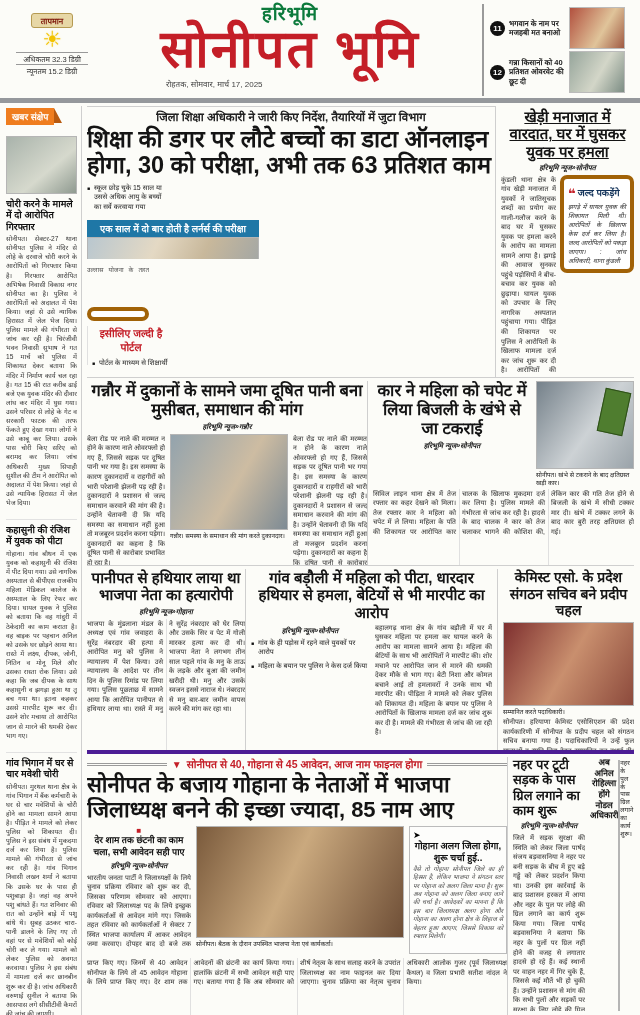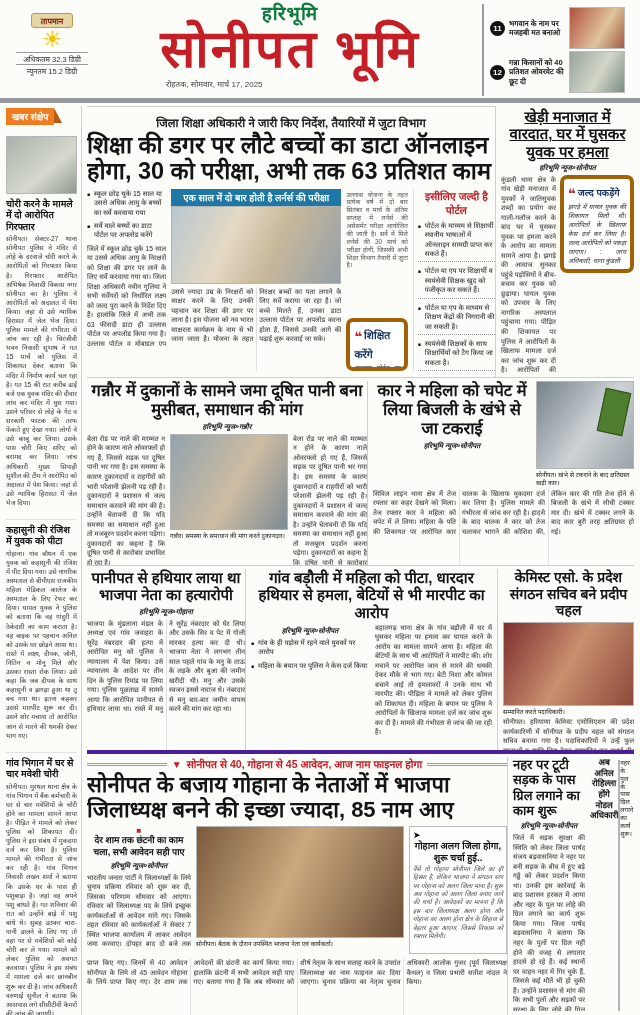--- a/index.html
+++ b/index.html
@@ -27,21 +27,21 @@
   .sidebar{width:76px;border-right:1px solid #cfcfcf;padding-right:4px;overflow:hidden;}
   .main{flex:1;padding-left:5px;display:flex;flex-direction:column;overflow:hidden;}
   
   .flag{background:#ef7d1f;color:#fff;font-weight:bold;font-size:9px;padding:2px 6px;display:inline-block;position:relative;margin-bottom:11px;}
   .flag::after{content:"";position:absolute;right:-8px;top:0;border-style:solid;border-width:15px 0 0 8px;border-color:transparent transparent transparent #b85a10;}
   .s-photo{width:100%;height:58px;margin-bottom:3px;border:1px solid #bbb;}
   .s-head{font-size:9.5px;font-weight:bold;line-height:1.2;color:#111;margin:4px 0 2px 0;}
   .s-body{font-size:6.6px;line-height:1.38;text-align:justify;color:#333;overflow:hidden;}
   .s-item{border-bottom:1px solid #e2e2e2;padding-bottom:12px;}
   
-  .kicker{font-size:11.5px;font-weight:bold;text-align:center;color:#222;border-top:1px solid #cfcfcf;padding-top:8px;}
+  .kicker{font-size:11.5px;font-weight:bold;text-align:center;color:#222;border-top:1px solid #cfcfcf;padding-top:2px;}
   .headline-xl{font-size:23.5px;font-weight:bold;line-height:1.12;color:#141414;text-align:left;margin:2px 0 4px 0;}
   .headline-lg{font-size:16.5px;font-weight:bold;line-height:1.15;color:#141414;text-align:center;}
   .headline-md{font-size:14px;font-weight:bold;line-height:1.18;color:#141414;text-align:center;}
   .byline{font-size:7px;font-weight:bold;font-style:italic;text-align:center;color:#222;margin:3px 0;}
   .body-txt{font-size:6.8px;line-height:1.4;text-align:justify;color:#2e2e2e;overflow:hidden;}
   .caption{font-size:6.3px;color:#222;margin-top:2px;line-height:1.25;}
   .photo{border:1px solid #b5b5b5;position:relative;overflow:hidden;}
   .bluecap{background:#1f77a6;color:#fff;font-weight:bold;font-size:9.5px;text-align:center;padding:2px 0;}
   ul.sq{list-style:none;}
   ul.sq li{font-size:7px;line-height:1.35;margin-bottom:4px;padding-left:7px;position:relative;color:#222;}
@@ -138,21 +138,21 @@
           </div>
         </div>
     </div>
 
     <div class="main">
 
       <div style="display:flex;height:272px;overflow:hidden;border-bottom:1px solid #cfcfcf;">
         <div style="width:408px;overflow:hidden;">
           <div class="kicker">जिला शिक्षा अधिकारी ने जारी किए निर्देश, तैयारियों में जुटा विभाग</div>
           <div class="headline-xl">शिक्षा की डगर पर लौटे बच्चों का डाटा ऑनलाइन होगा, 30 को परीक्षा, अभी तक 63 प्रतिशत काम</div>
-          <div style="display:flex;gap:5px;height:182px;overflow:hidden;">
+          <div style="display:flex;gap:5px;height:182px;overflow:hidden;flex-direction:column;">
 
             <div style="width:80px;overflow:hidden;">
               <ul class="sq">
 
               <li>स्कूल छोड़ चुके 15 साल या उससे अधिक आयु के बच्चों का सर्वे करवाया गया</li>
                   <li>सर्वे वाले बच्चों का डाटा पोर्टल पर अपलोड करेंगे</li>
                 </ul>
               <div class="body-txt" style="height:102px;">जिले में स्कूल छोड़ चुके 15 साल या उससे अधिक आयु के निरक्षरों को शिक्षा की डगर पर लाने के लिए सर्वे करवाया गया था। जिला शिक्षा अधिकारी नवीन गुलिया ने सभी सर्वेयरों को निर्धारित लक्ष्य को जल्द पूरा करने के निर्देश दिए हैं। हालांकि जिले में अभी तक 63 फीसदी डाटा ही उल्लास पोर्टल पर अपलोड किया गया है। उल्लास पोर्टल व मोबाइल एप भारत सरकार की एक केंद्र प्रायोजित योजना है।</div>
             </div>
 

